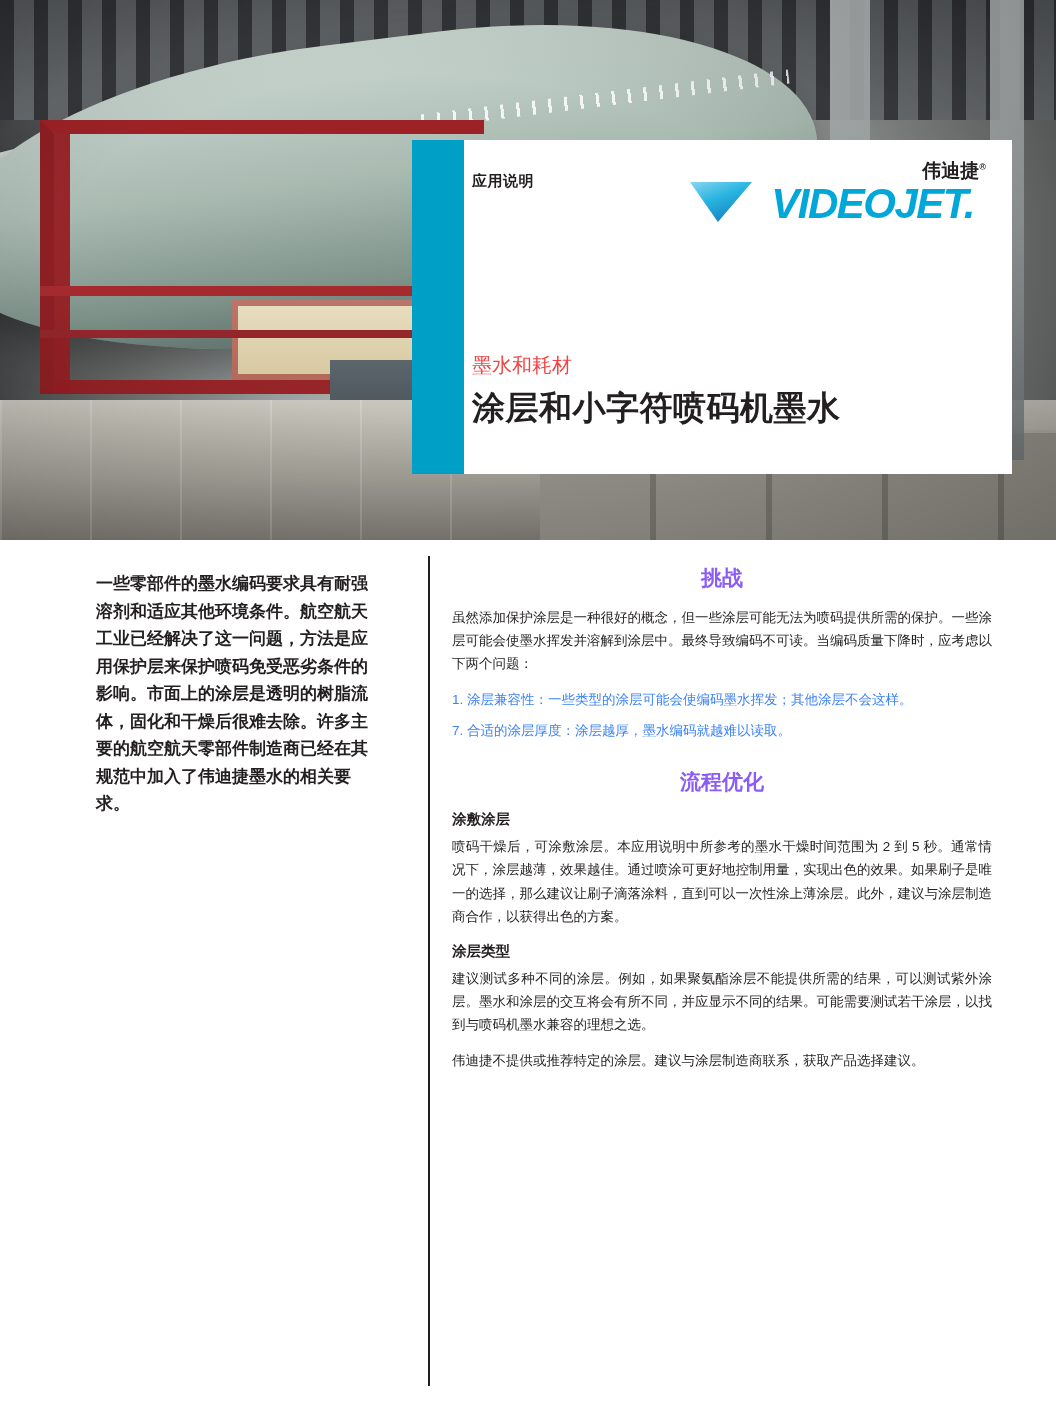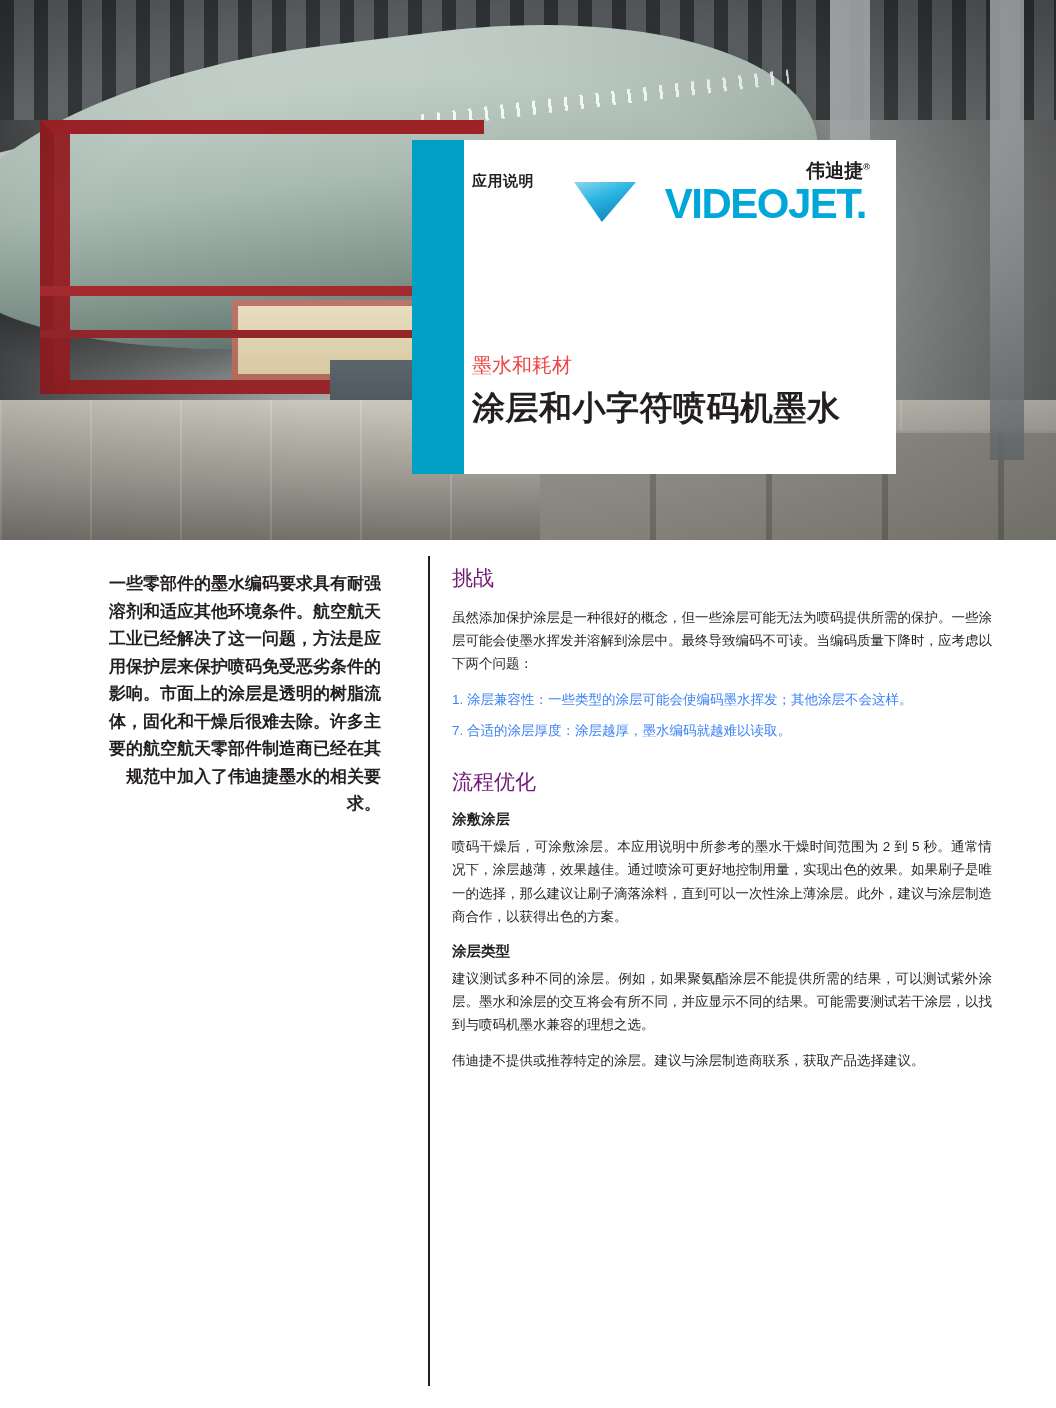--- a/index.html
+++ b/index.html
@@ -139,21 +139,21 @@
   }
   .hero-vignette {
     position: absolute; inset: 0;
     background: radial-gradient(ellipse at 40% 45%, rgba(0,0,0,0) 40%, rgba(0,0,0,0.28) 100%);
   }
 
   
   .title-card {
     position: absolute;
     left: 412px; top: 140px;
-    width: 484px; height: 334px;
+    width: 600px; height: 334px;
     background: #ffffff;
     display: block;
   }
   .title-card-bar {
     position: absolute;
     left: 0; top: 0;
     width: 52px; height: 334px;
     background: #00a0c6;
   }
   .doc-type {
@@ -172,23 +172,24 @@
   .logo-cn {
     position: absolute;
     right: 4px; top: 0px;
     font-size: 19px;
     font-weight: bold;
     color: #231f20;
   }
   .logo-cn sup { font-size: 9px; vertical-align: super; }
   .logo-main {
     position: absolute;
-    right: 8px; top: 22px;
+    right: 16px; top: 22px;
     font-size: 42px;
     font-weight: bold;
+    font-style: italic;
     letter-spacing: -1.5px;
     color: #00a7d8;
     font-family: "Liberation Sans", sans-serif;
   }
   .logo-main .dot { color: #00a7d8; }
   .logo-swoosh {
     position: absolute;
     right: 238px; top: 24px;
     width: 62px; height: 40px;
     background:
@@ -221,38 +222,38 @@
     position: absolute;
     left: 96px; top: 14px;
     width: 285px;
   }
   .lead {
     font-size: 17px;
     font-weight: bold;
     line-height: 1.62;
     color: #231f20;
     margin: 0;
-    text-align: right;
   }
   .divider {
     position: absolute;
     left: 428px; top: 0px;
     width: 2px; height: 830px;
     background: #231f20;
   }
   .col-right {
     position: absolute;
     left: 452px; top: 8px;
     width: 540px;
   }
   .h-section {
     font-size: 21px;
-    font-weight: normal;
-    color: #701a75;
+    font-weight: bold;
+    color: #8b5cf6;
     margin: 0 0 14px 0;
+    text-align: center;
   }
   .h-section.second { margin-top: 26px; }
   .h-sub {
     font-size: 14.5px;
     font-weight: bold;
     color: #231f20;
     margin: 14px 0 6px 0;
   }
   p.body {
     font-size: 13.5px;

